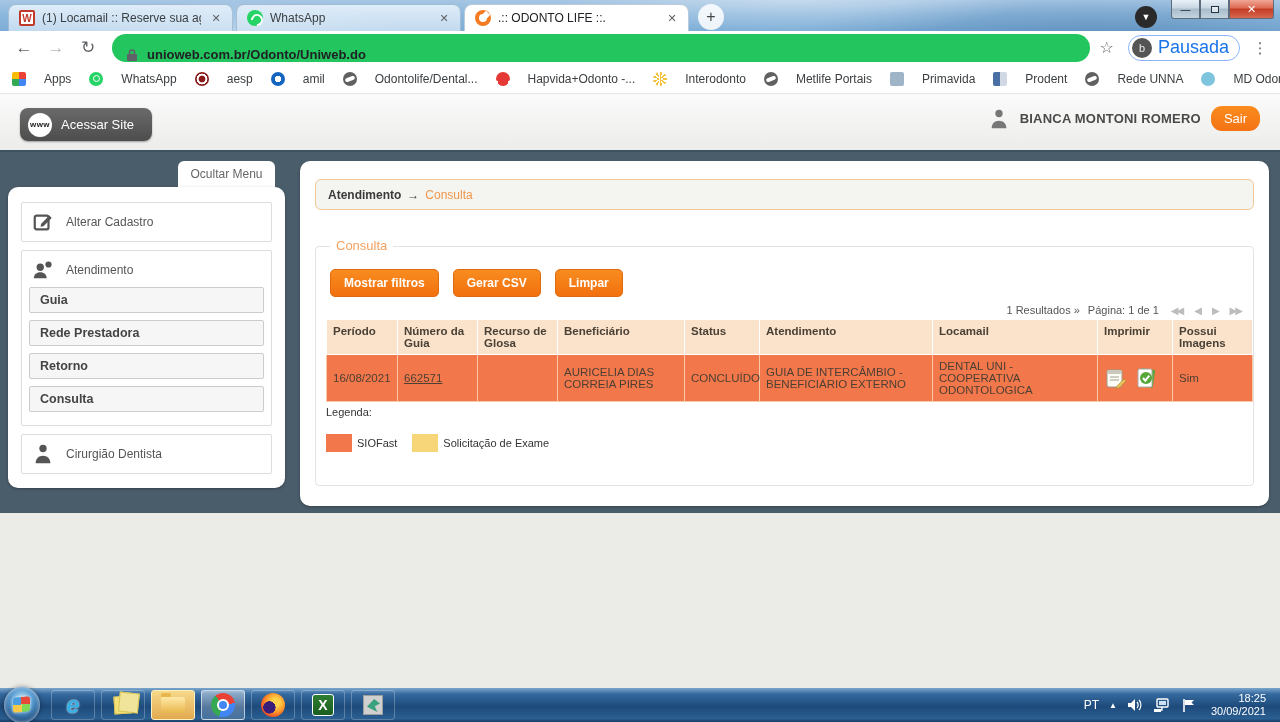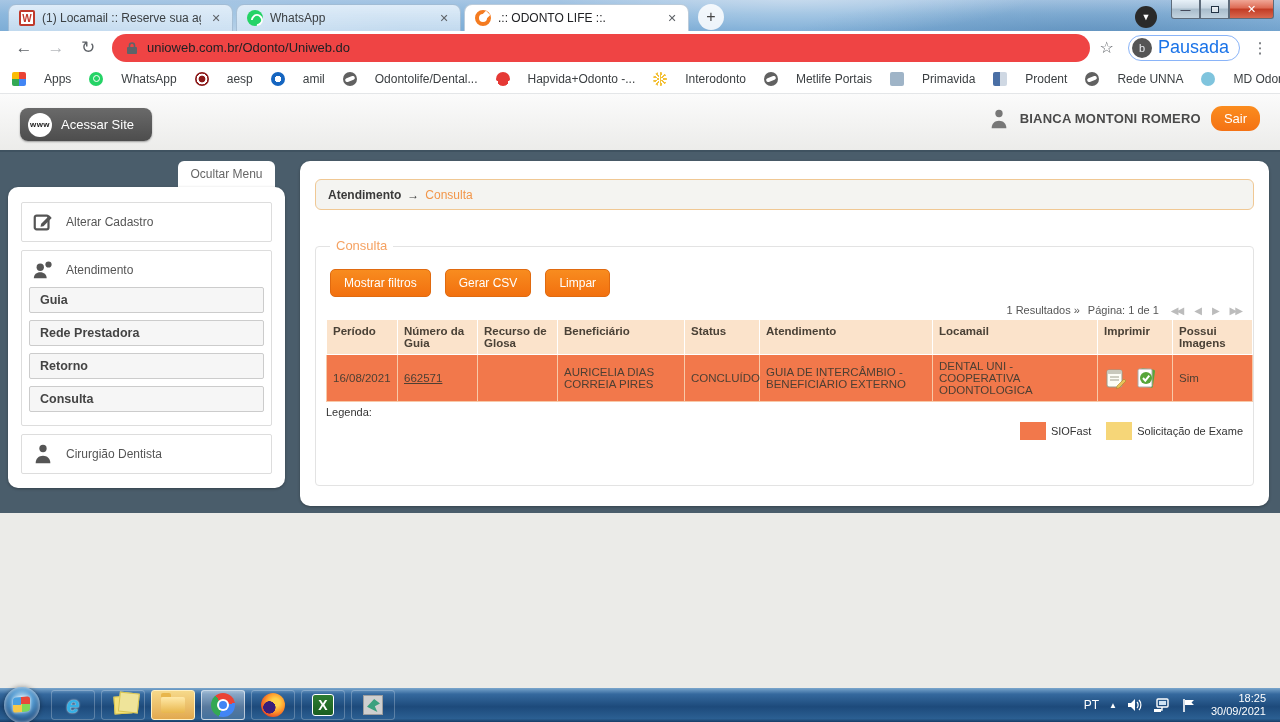--- a/index.html
+++ b/index.html
@@ -44,22 +44,22 @@
   .win-btn.close { width:45px; border-radius:0 0 3px 0;
     background:linear-gradient(180deg,#f0a696 0%, #dd6952 45%, #c23b24 50%, #d8684f 100%); color:#fff; font-size:11px; }
   .restore-glyph { width:8px; height:7px; border:1px solid #234; position:relative; background:rgba(255,255,255,.6); }
 
   
   .toolbar { position:absolute; left:0; top:31px; width:1280px; height:33px; background:#fff;
     display:flex; align-items:center; padding:0 10px; gap:4px; }
   .nav-ico { width:28px; height:28px; display:flex; align-items:center; justify-content:center;
     font-size:17px; color:#5f6368; border-radius:50%; }
   .nav-ico.dis { color:#b6b9bd; }
-  .omnibox { flex:1; height:28px; margin:0 6px; background:#ef4444; border-radius:14px;
-    display:flex; align-items:center; padding:0 14px; gap:9px; }
+  .omnibox { flex:1; height:28px; margin:0 6px; background:#22c55e; border-radius:14px;
+    display:flex; align-items:flex-end; padding:0 14px; gap:9px;font-weight:bold; }
   .omnibox .url { font-size:13px; color:#202124; }
   .lock-svg { width:12px; height:14px; }
   .star-ico { font-size:16px; color:#5f6368; margin-right:4px; }
   .profile-pill { height:26px; border:1.5px solid #8ab4f8; border-radius:13px; display:flex;
     align-items:center; gap:6px; padding:0 10px 0 3px; margin:0 6px; }
   .profile-avatar { width:20px; height:20px; border-radius:50%; background:#555; color:#e8eaed;
     font-size:11px; display:flex; align-items:center; justify-content:center; }
   .profile-name { font-size:18px; color:#1a73e8; }
   .kebab { font-size:15px; color:#5f6368; letter-spacing:0; width:20px; text-align:center; }
 
@@ -127,34 +127,34 @@
     display:flex; align-items:center; padding:0 12px; gap:6px; font-size:12px; }
   .bc-parent { font-weight:bold; color:#3a3a3a; }
   .bc-arrow { color:#3a3a3a; }
   .bc-current { color:#f2964a; }
   .fieldset { margin-top:36px; border:1px solid #e3e3e3; border-radius:4px; position:relative;
     padding:22px 10px 12px; height:240px; }
   .fs-legend { position:absolute; left:14px; top:-9px; background:#fff; padding:0 6px;
     font-size:13px; color:#f5a262; }
   .btn-row { display:flex; gap:14px; margin-left:4px; }
   .obtn { background:linear-gradient(180deg,#f88c1f,#f2700f); border:1px solid #e06a10; color:#fff;
-    font-size:12px; font-weight:normal; padding:6px 13px; border-radius:5px; }
+    font-size:12px; font-weight:bold; padding:6px 13px; border-radius:5px; }
   .results-line { display:flex; justify-content:flex-end; align-items:center; gap:8px;
     font-size:11px; color:#555; margin:7px 2px 3px; }
   .pag-ico { color:#bcbcbc; font-size:10px; letter-spacing:-2px; margin-left:4px; }
 
   table.grid { border-collapse:collapse; width:100%; table-layout:fixed; }
   .grid th { background:#fbe3cb; color:#4a4136; font-size:11.5px; text-align:left; font-weight:bold;
     padding:5px 6px; border:1px solid #fff; vertical-align:top; }
   .grid td { background:#f2784b; color:#4d3f33; font-size:11.5px; padding:5px 6px;
     border:1px solid #f8c9a8; vertical-align:middle; height:39px; }
   .guia-link { color:#4d3f33; text-decoration:underline; }
   .print-icons { display:flex; gap:6px; align-items:center; }
   .legend-block { margin-top:4px; font-size:11px; color:#333; }
-  .legend-row { display:flex; align-items:center; gap:5px; margin-top:4px;justify-content:flex-end; }
+  .legend-row { display:flex; align-items:center; gap:5px; margin-top:16px; }
   .swatch { width:26px; height:18px; display:inline-block; }
   .sw-orange { background:#f2784b; }
   .sw-yellow { background:#f6d678; margin-left:10px; }
 
   
   .taskbar { position:absolute; left:0; top:688px; width:1280px; height:34px;
     background:linear-gradient(180deg,#7aa6cc 0%, #35699e 18%, #1d4a7b 55%, #2b5f92 90%, #163c66 100%); }
   .tb-items { position:absolute; left:2px; top:0; display:flex; height:34px; align-items:center; }
   .orb { width:36px; height:36px; border-radius:50%; margin:0 8px 0 2px; position:relative;
     background:radial-gradient(circle at 50% 35%, #cfe6f5 0%, #5a9fd4 35%, #1c4a7e 75%);

